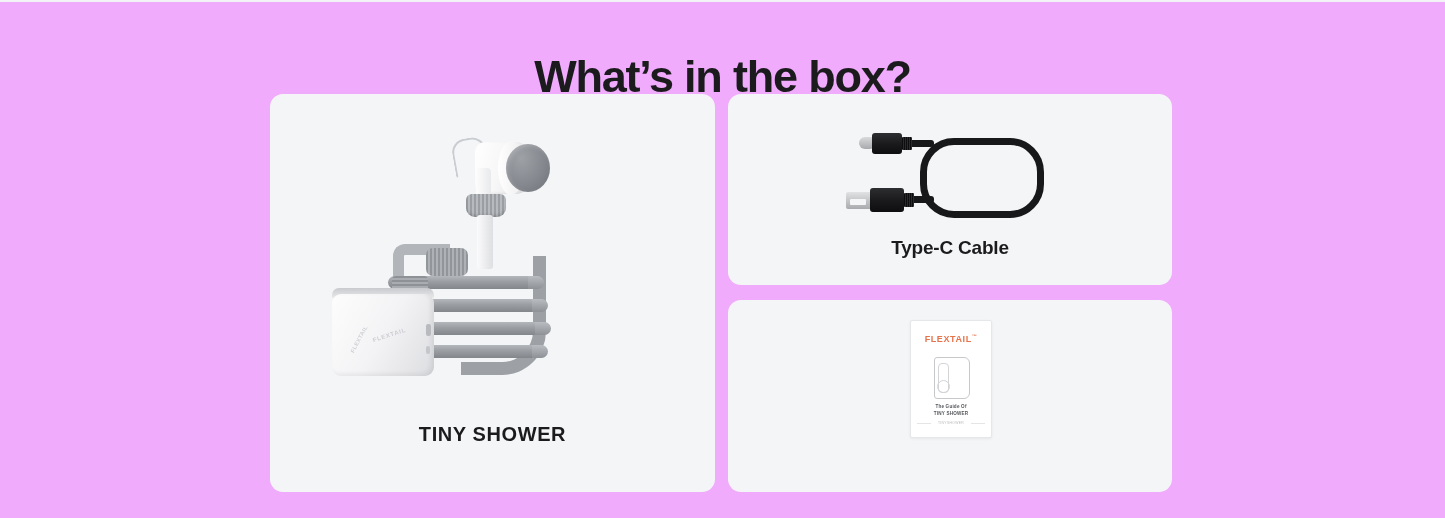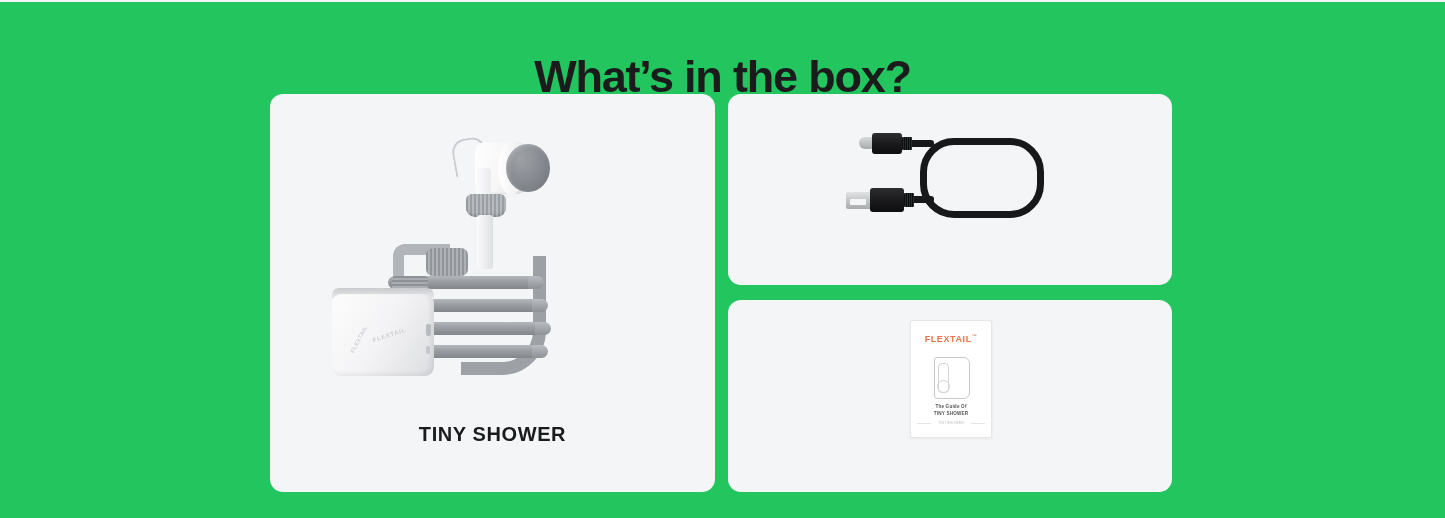--- a/index.html
+++ b/index.html
@@ -11,21 +11,21 @@
     width: 1445px;
     height: 518px;
     font-family: "Liberation Sans", sans-serif;
     overflow: hidden;
     position: relative;
   }
   .page {
     position: relative;
     width: 1445px;
     height: 518px;
-    background: #22c55e;
+    background: #f0abfc;
   }
   .top-hairline {
     position: absolute;
     top: 0; left: 0; right: 0;
     height: 2px;
     background: #f2f3f5;
   }
 
   
   .page-title {
@@ -321,20 +321,21 @@
 
       <div class="cb-tip-c"></div>
       <div class="cb-plug cb-plug-c"></div>
       <div class="cb-strain cb-strain-c"></div>
 
       <div class="cb-tip-a"></div>
       <div class="cb-tip-a-slot"></div>
       <div class="cb-plug cb-plug-a"></div>
       <div class="cb-strain cb-strain-a"></div>
     </div>
+    <div class="card-label label-cable">Type-C Cable</div>
   </div>
 
   <div class="card card-manual">
     <div class="art manual-art">
       <div class="mn-page"></div>
       <div class="mn-logo"><span>FLEXTAIL</span><sup>™</sup></div>
       <div class="mn-device">
         <div class="mn-device-inner"></div>
         <div class="mn-device-circ"></div>
       </div>

